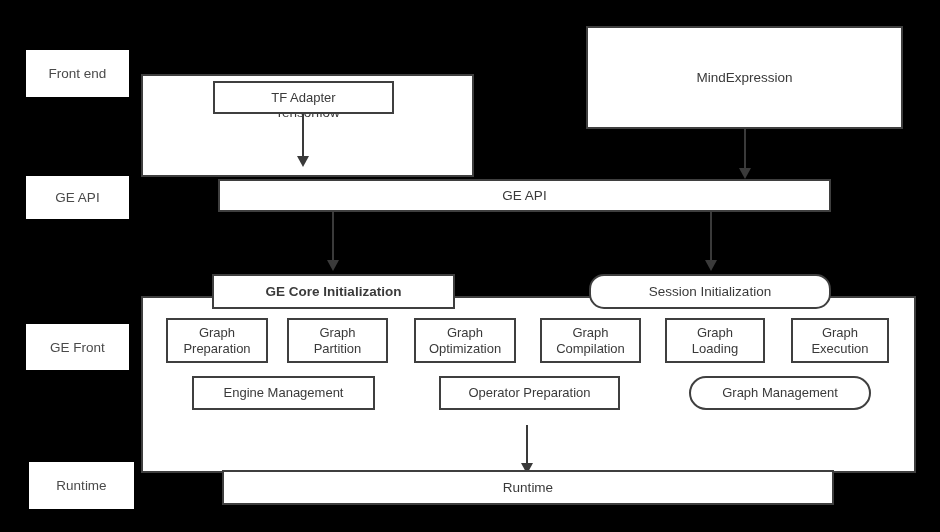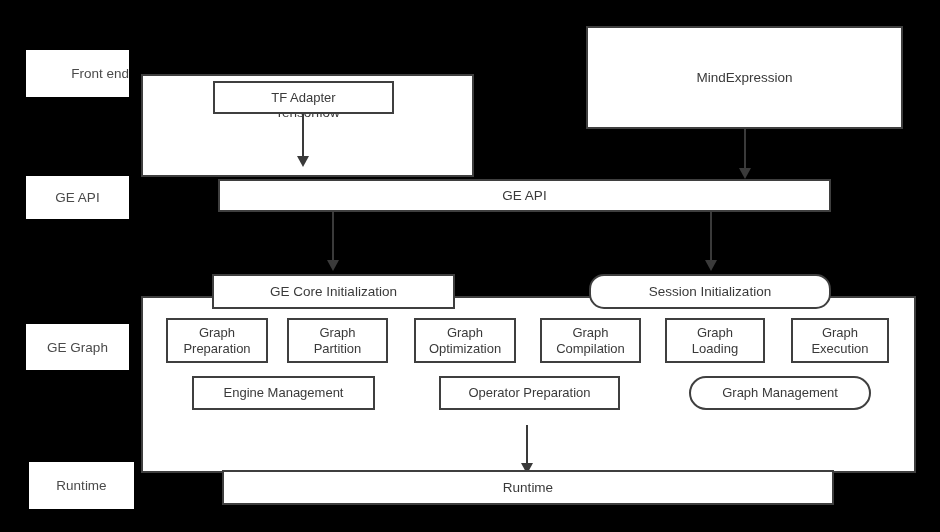--- a/index.html
+++ b/index.html
@@ -73,30 +73,30 @@
     flex-direction: column;
     align-items: center;
     justify-content: center;
   }
 </style>
 </head>
 <body>
 
 <div id="canvas">
 
-  <div class="plain lane-label" style="left:26px; top:50px; width:103px; height:47px;justify-content:flex-end;">
+  <div class="plain lane-label" style="left:26px; top:50px; width:103px; height:47px;">
     <span>Front end</span>
   </div>
 
   <div class="plain lane-label" style="left:26px; top:176px; width:103px; height:43px;">
     <span>GE API</span>
   </div>
 
   <div class="plain lane-label" style="left:26px; top:324px; width:103px; height:46px;">
-    <span>GE Graph</span>
+    <span>GE Front</span>
   </div>
 
   <div class="plain lane-label" style="left:29px; top:462px; width:105px; height:47px;">
     <span>Runtime</span>
   </div>
 
   <div class="group-box" style="left:141px; top:26px; width:333px; height:103px;">
     <div class="group-title" style="top:29px;">Tensorflow</div>
   </div>
 
@@ -119,21 +119,21 @@
   </div>
 
   <div class="arrow-line" style="left:332px; top:212px; height:50px;"></div>
   <div class="arrow-head" style="left:327px; top:260px;"></div>
 
   <div class="arrow-line" style="left:710px; top:212px; height:50px;"></div>
   <div class="arrow-head" style="left:705px; top:260px;"></div>
 
   <div class="group-box" style="left:141px; top:248px; width:775px; height:177px;"></div>
 
-  <div class="box f135" style="left:212px; top:274px; width:243px; height:35px;">
+  <div class="box f135" style="left:212px; top:274px; width:243px; height:35px;font-weight:bold;">
     <span>GE Core Initialization</span>
   </div>
 
   <div class="box f135" style="left:589px; top:274px; width:242px; height:35px;border-radius:15px;">
     <span>Session Initialization</span>
   </div>
 
   <div class="box f13 stack" style="left:166px; top:318px; width:102px; height:45px;">
     <span>Graph</span>
     <span>Preparation</span>

